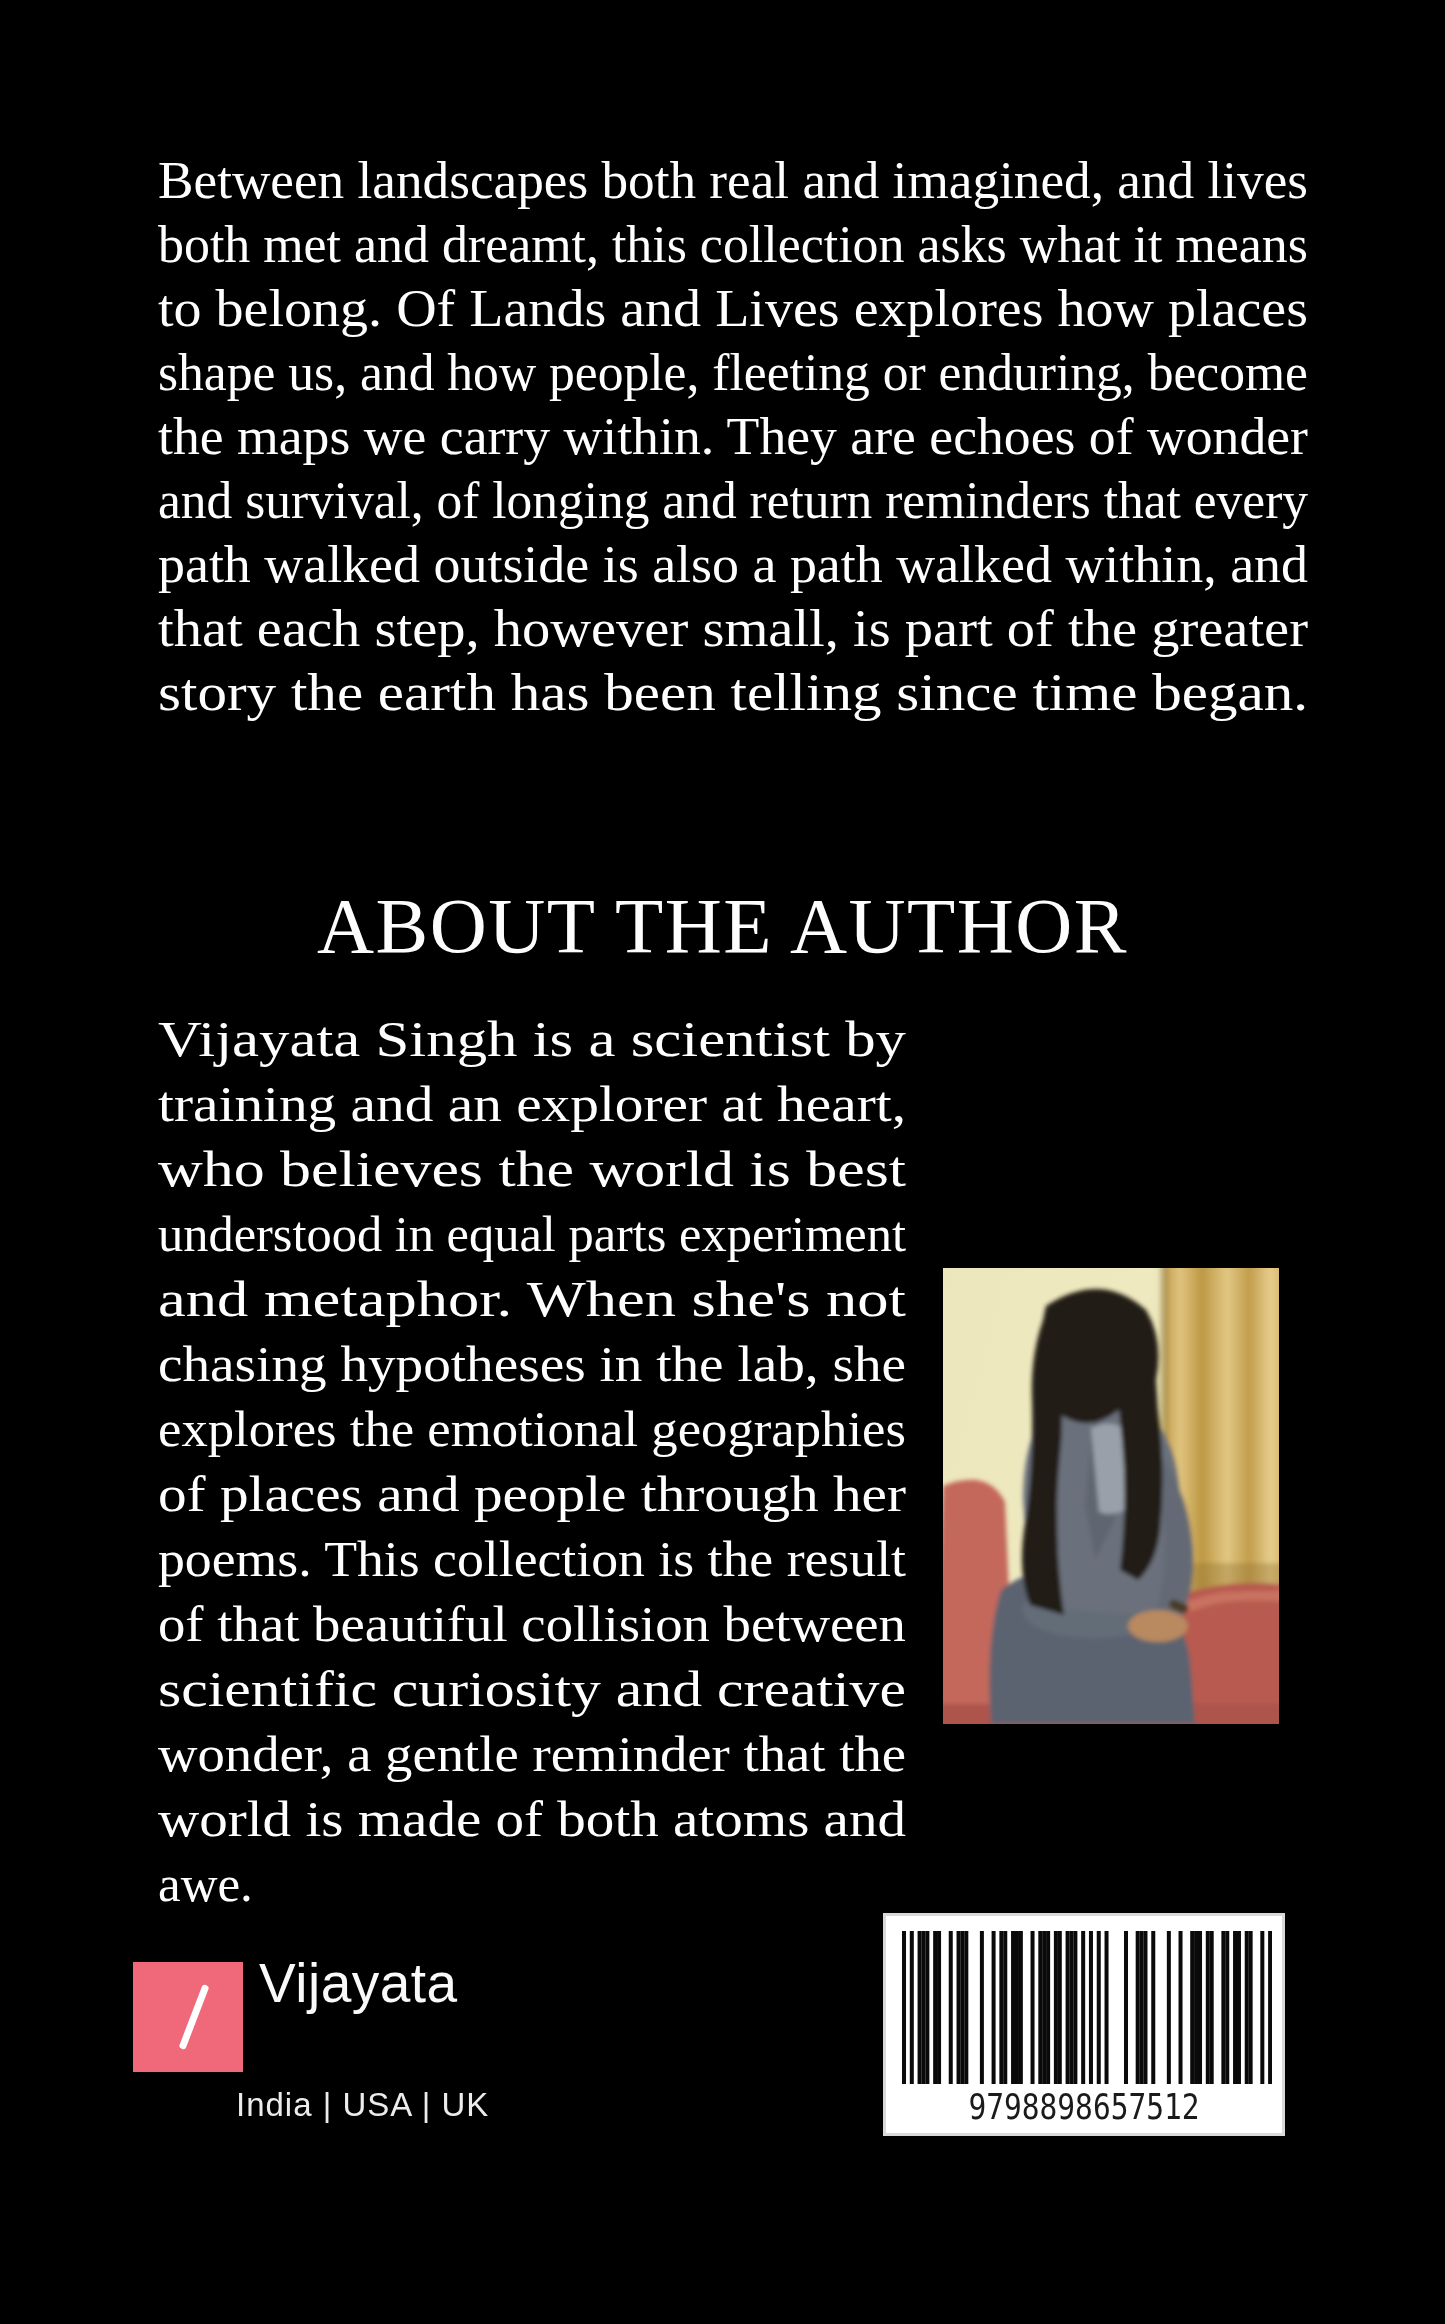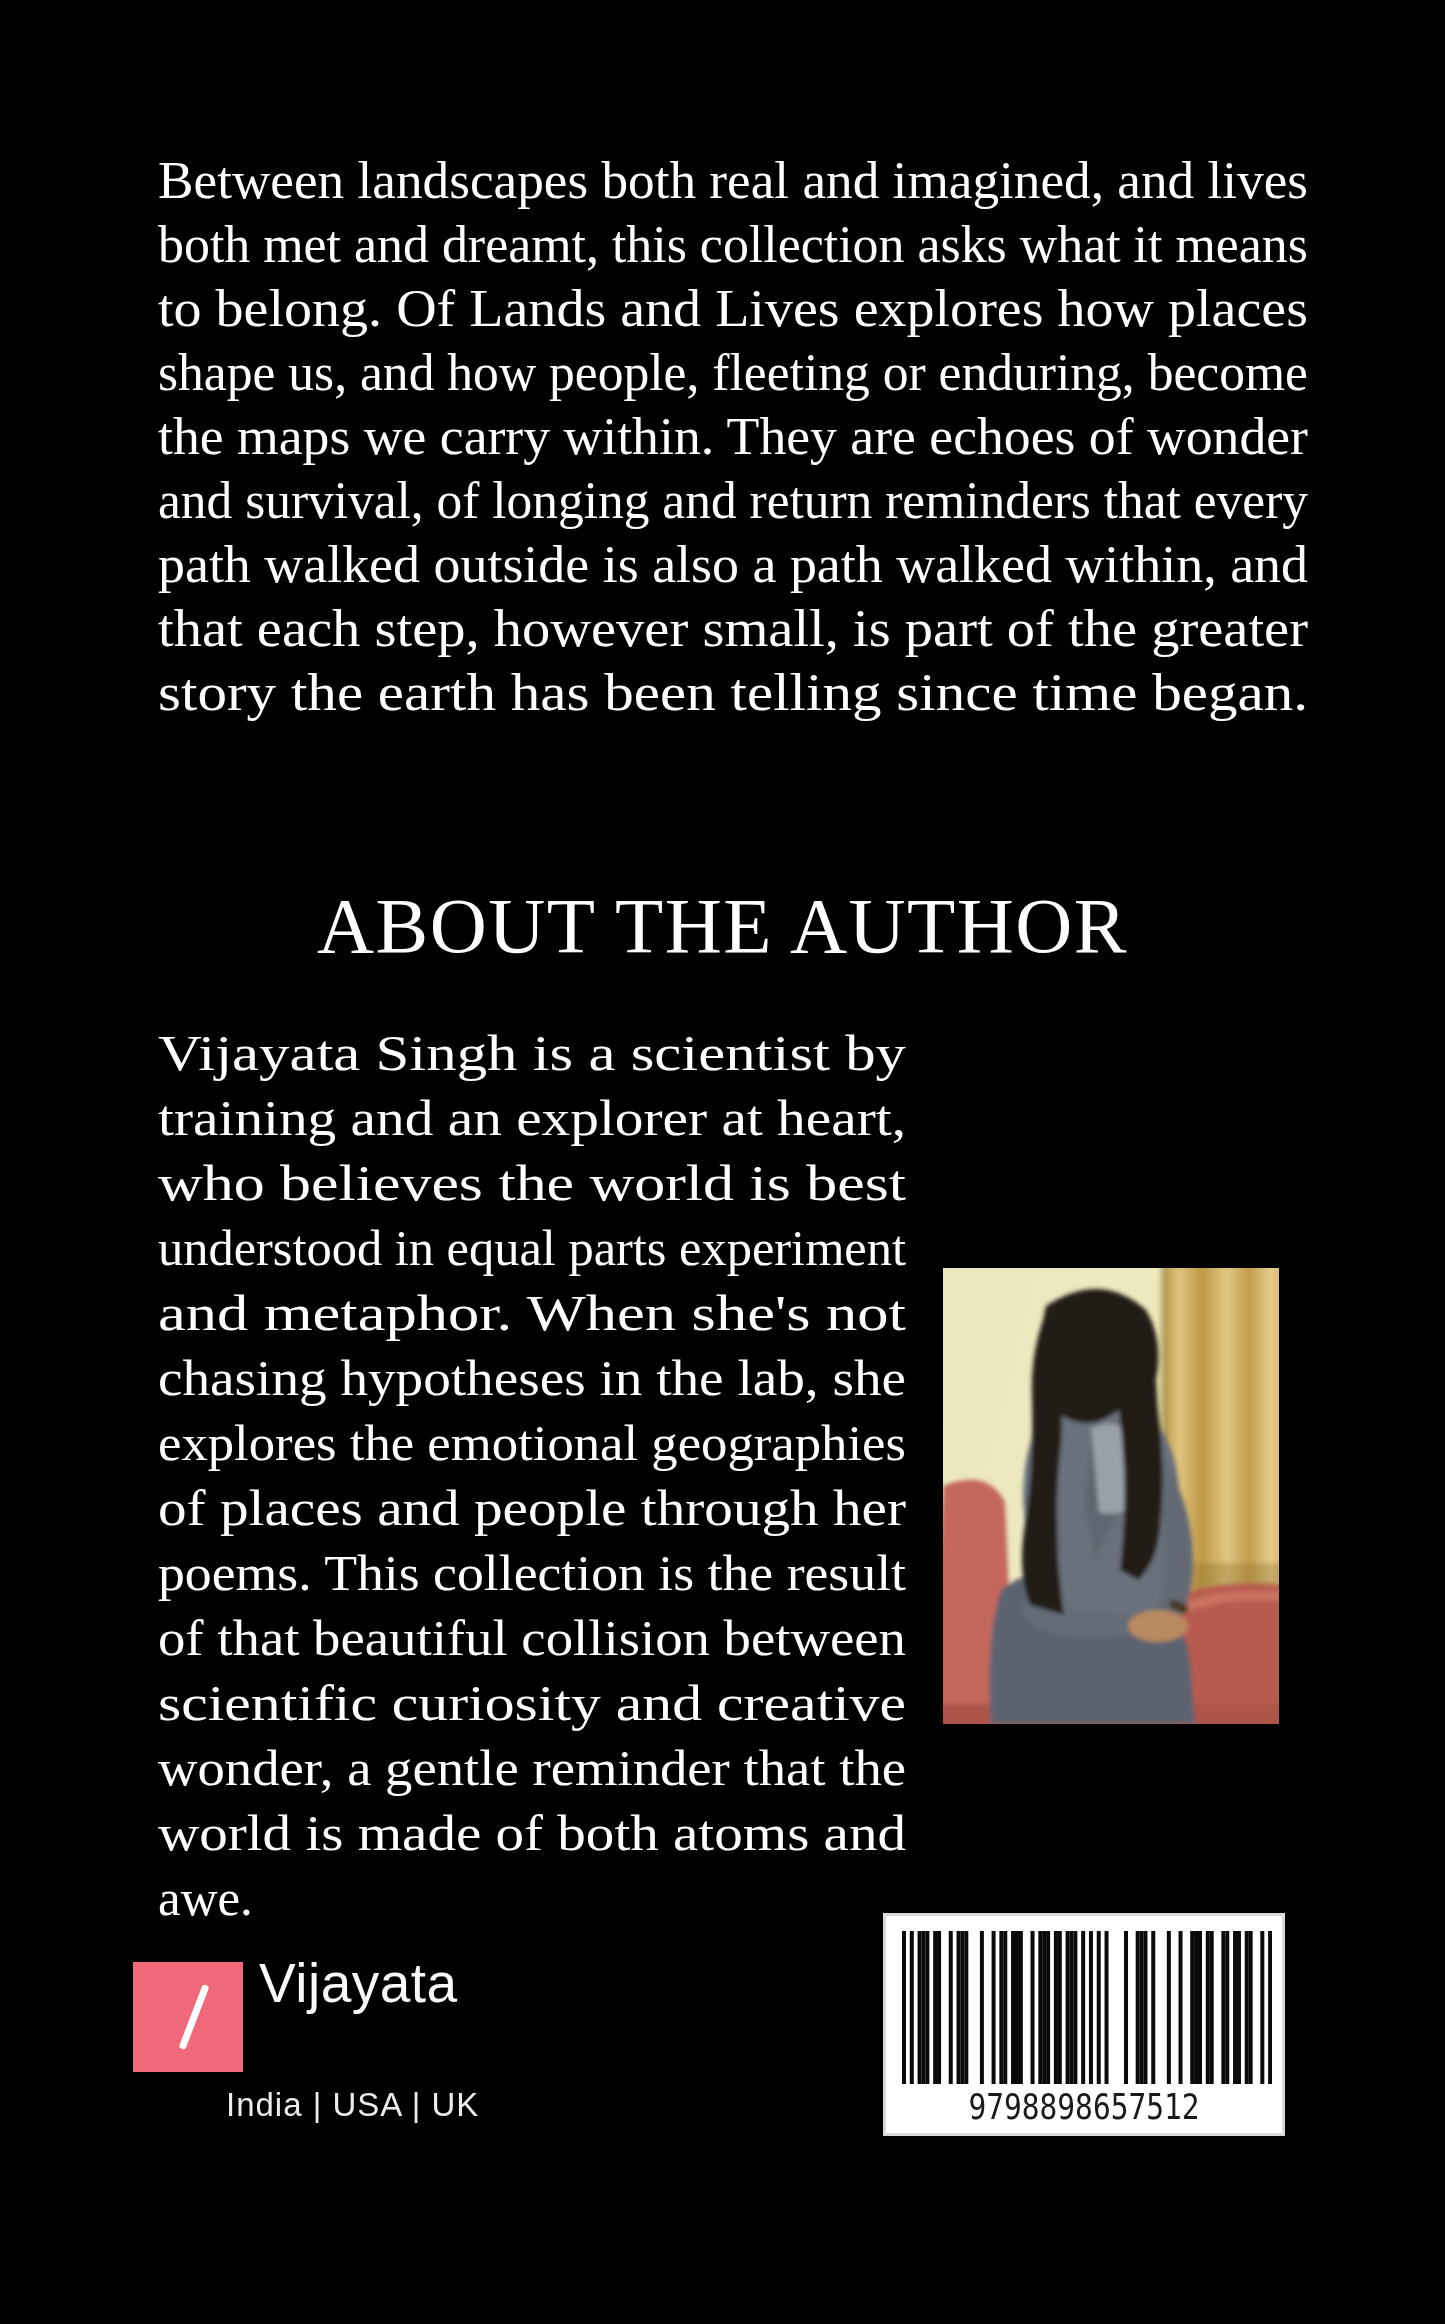--- a/index.html
+++ b/index.html
@@ -28,21 +28,21 @@
     position: absolute;
     left: 0; top: 881px; width: 100%;
     text-align: center;
     font-size: 79px;
     letter-spacing: 1.5px;
     color: #fdfdfd;
     white-space: nowrap;
   }
 
   
-  .bio { position: absolute; left: 158px; top: 1009px; width: 748px; margin-top: 14px; }
+  .bio { position: absolute; left: 158px; top: 1009px; width: 748px; }
   .bio svg { display: block; width: 748px; height: 65px; overflow: visible; }
   .bio svg text {
     fill: #ffffff;
     font-family: "Liberation Serif", serif;
     font-size: 51px;
   }
 
   
   .photo {
     position: absolute;
@@ -72,21 +72,21 @@
     left: 259px; top: 1953px;
     font-family: "Liberation Sans", sans-serif;
     font-weight: 300;
     font-size: 55px;
     line-height: 60px;
     letter-spacing: 0.5px;
     color: #fafafa;
   }
   .publisher-regions {
     position: absolute;
-    left: 226px; top: 2086px;
+    left: 236px; top: 2086px;
     font-family: "Liberation Sans", sans-serif;
     font-weight: 300;
     font-size: 33px;
     letter-spacing: 1px;
     color: #ececec;
   }
 
   
   .barcode {
     position: absolute;

